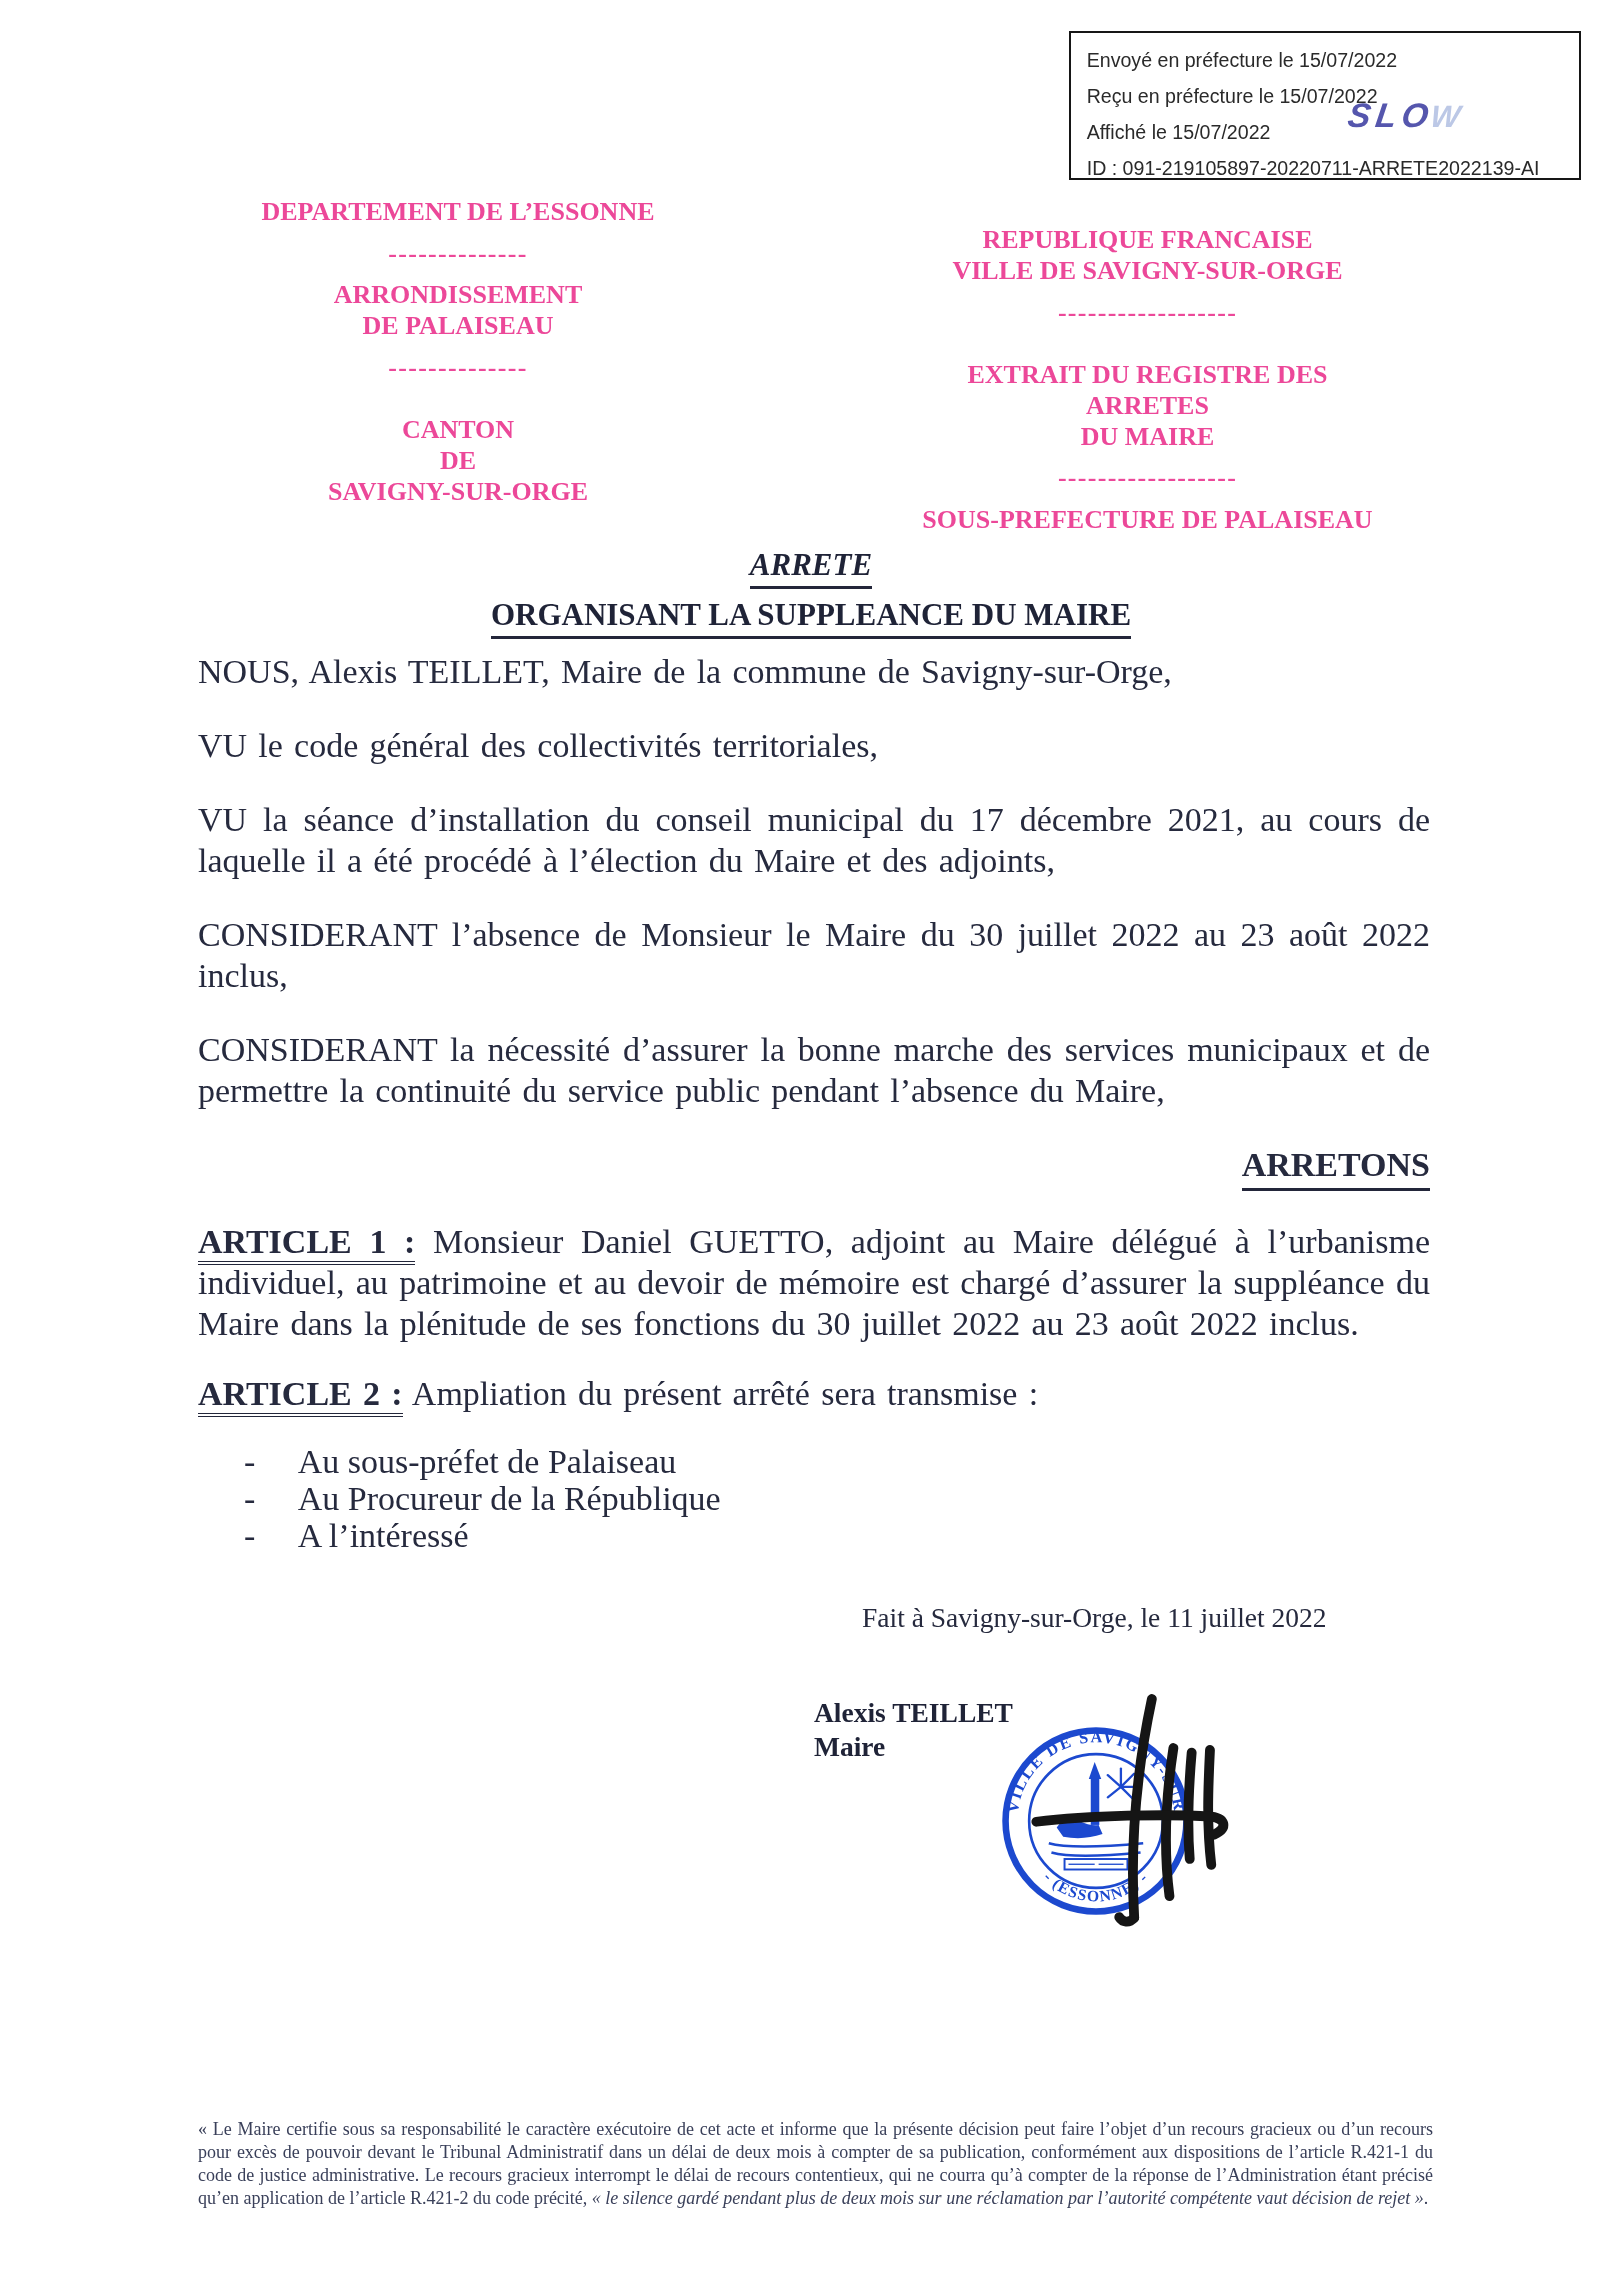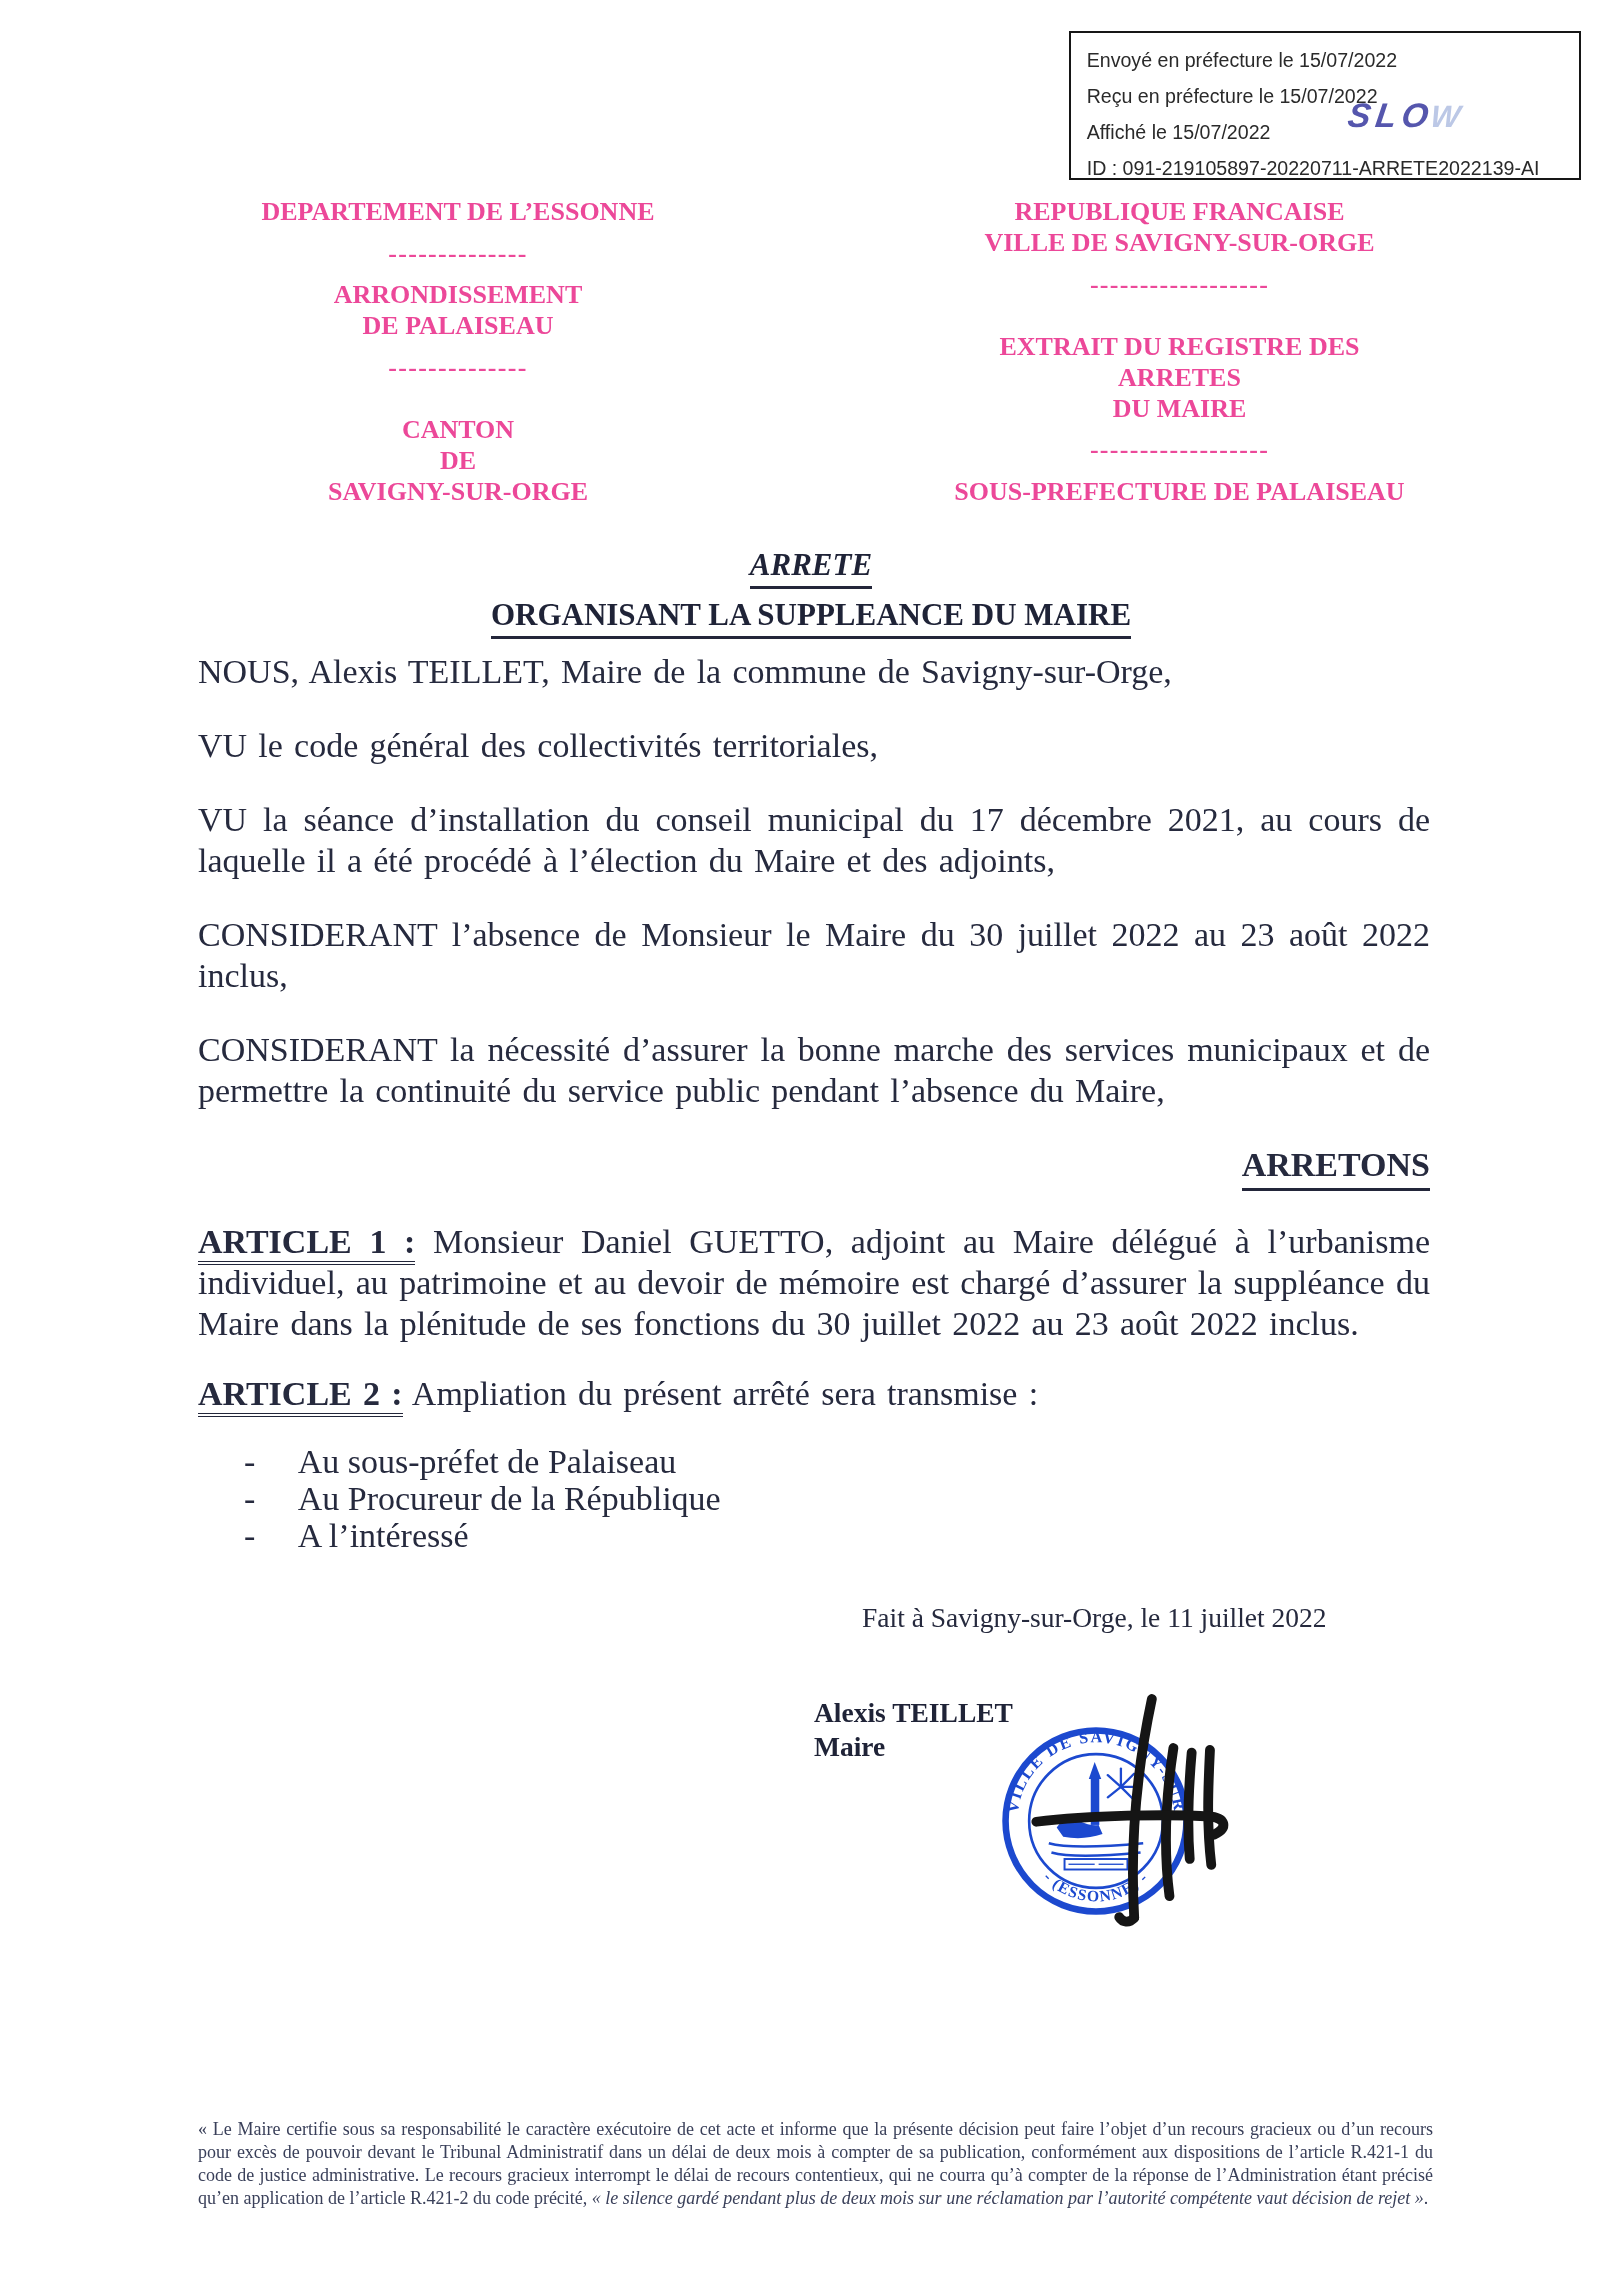--- a/index.html
+++ b/index.html
@@ -24,21 +24,21 @@
   .slo-logo{
     position:absolute;left:277px;top:63px;
     font-style:italic;font-weight:bold;font-size:34px;
     letter-spacing:5.2px;color:#5556ad;white-space:nowrap;
     transform:skewX(-8deg);
   }
   .slo-logo .swoosh{color:#bcc8e6;letter-spacing:0;margin-left:-2.6px;font-size:31px;}
   
   .hdr{position:absolute;top:196px;font-weight:bold;font-size:26px;color:#ec4899;text-align:center;}
   .hdr-left{left:216px;width:484px;}
-  .hdr-right{left:921px;width:517px;}
+  .hdr-right{left:889px;width:517px;margin-top:28px;}
   .hdr .line{line-height:31px;}
   .hdr .dashes{line-height:31px;margin:10.5px 0;letter-spacing:1.3px;}
   .hdr .gap-lg{margin-top:31px;}
   
   .title{position:absolute;left:0;width:1622px;text-align:center;font-weight:bold;color:#1f2337;}
   .title-1{top:547px;font-size:31px;font-style:italic;}
   .title-2{top:597px;font-size:31px;}
   .u1{display:inline-block;border-bottom:3.9px solid #23263a;padding-bottom:3.3px;}
   
   .body-flow{

